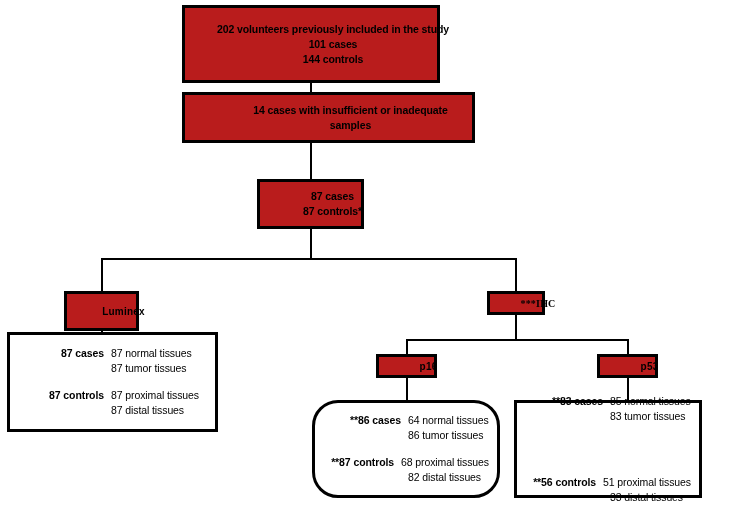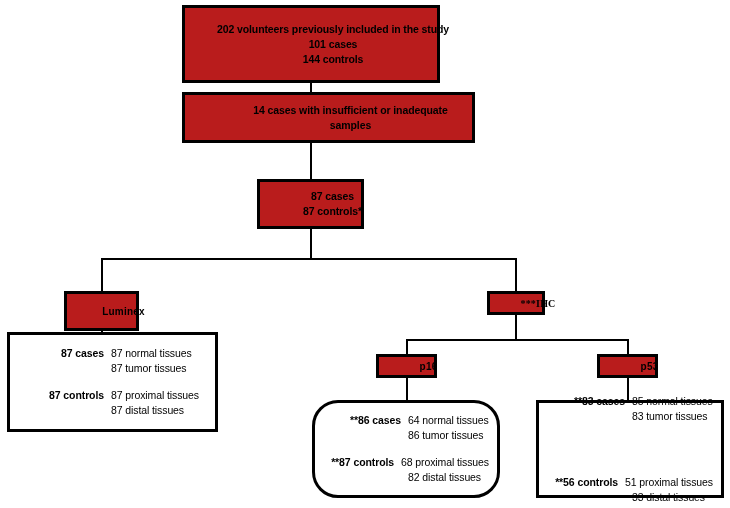--- a/index.html
+++ b/index.html
@@ -190,21 +190,21 @@
         <div class="lbl" style="width:78px;">**87 controls</div>
         <div class="val">68 proximal tissues</div>
       </div>
       <div class="row">
         <div class="lbl spacer" style="width:78px;">**87 controls</div>
         <div class="val">82 distal tissues</div>
       </div>
     </div>
   </div>
 
-  <div class="detail" style="left:536px; top:400px; width:188px; height:98px;">
+  <div class="detail" style="left:514px; top:400px; width:188px; height:98px;">
     <div class="grp">
       <div class="row">
         <div class="lbl" style="width:78px;">**83 cases</div>
         <div class="val">85 normal tissues</div>
       </div>
       <div class="row">
         <div class="lbl spacer" style="width:78px;">**83 cases</div>
         <div class="val">83 tumor tissues</div>
       </div>
     </div>

